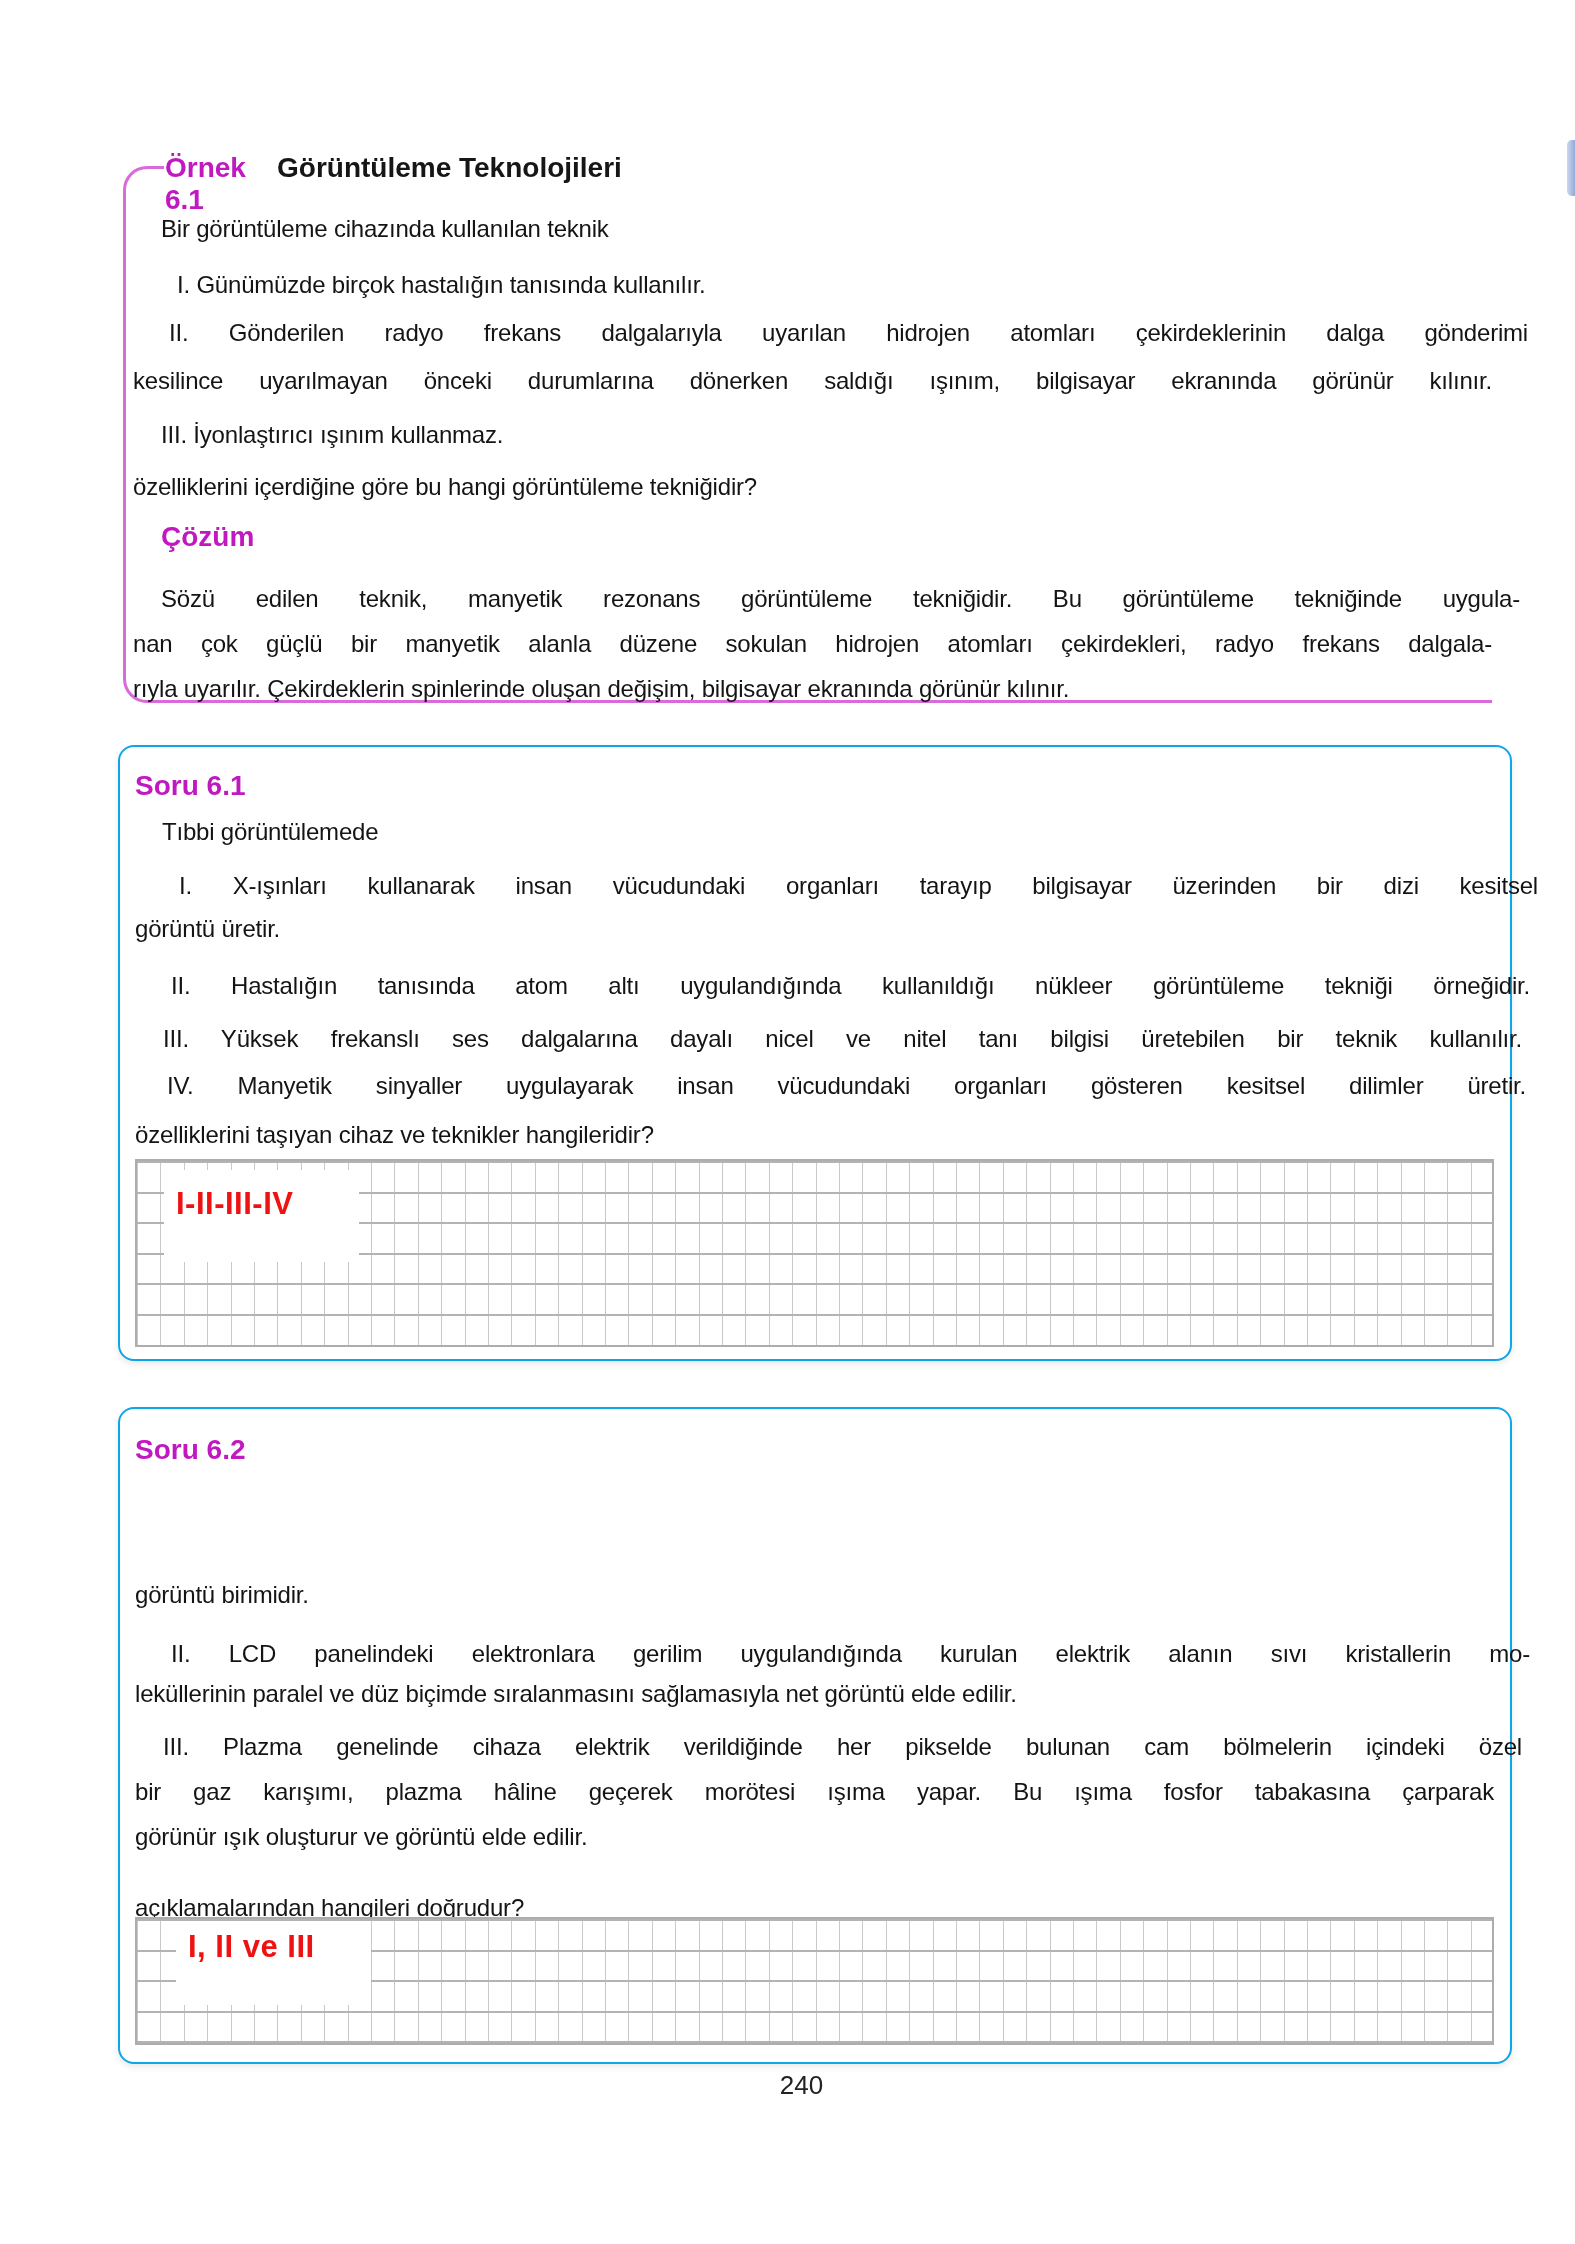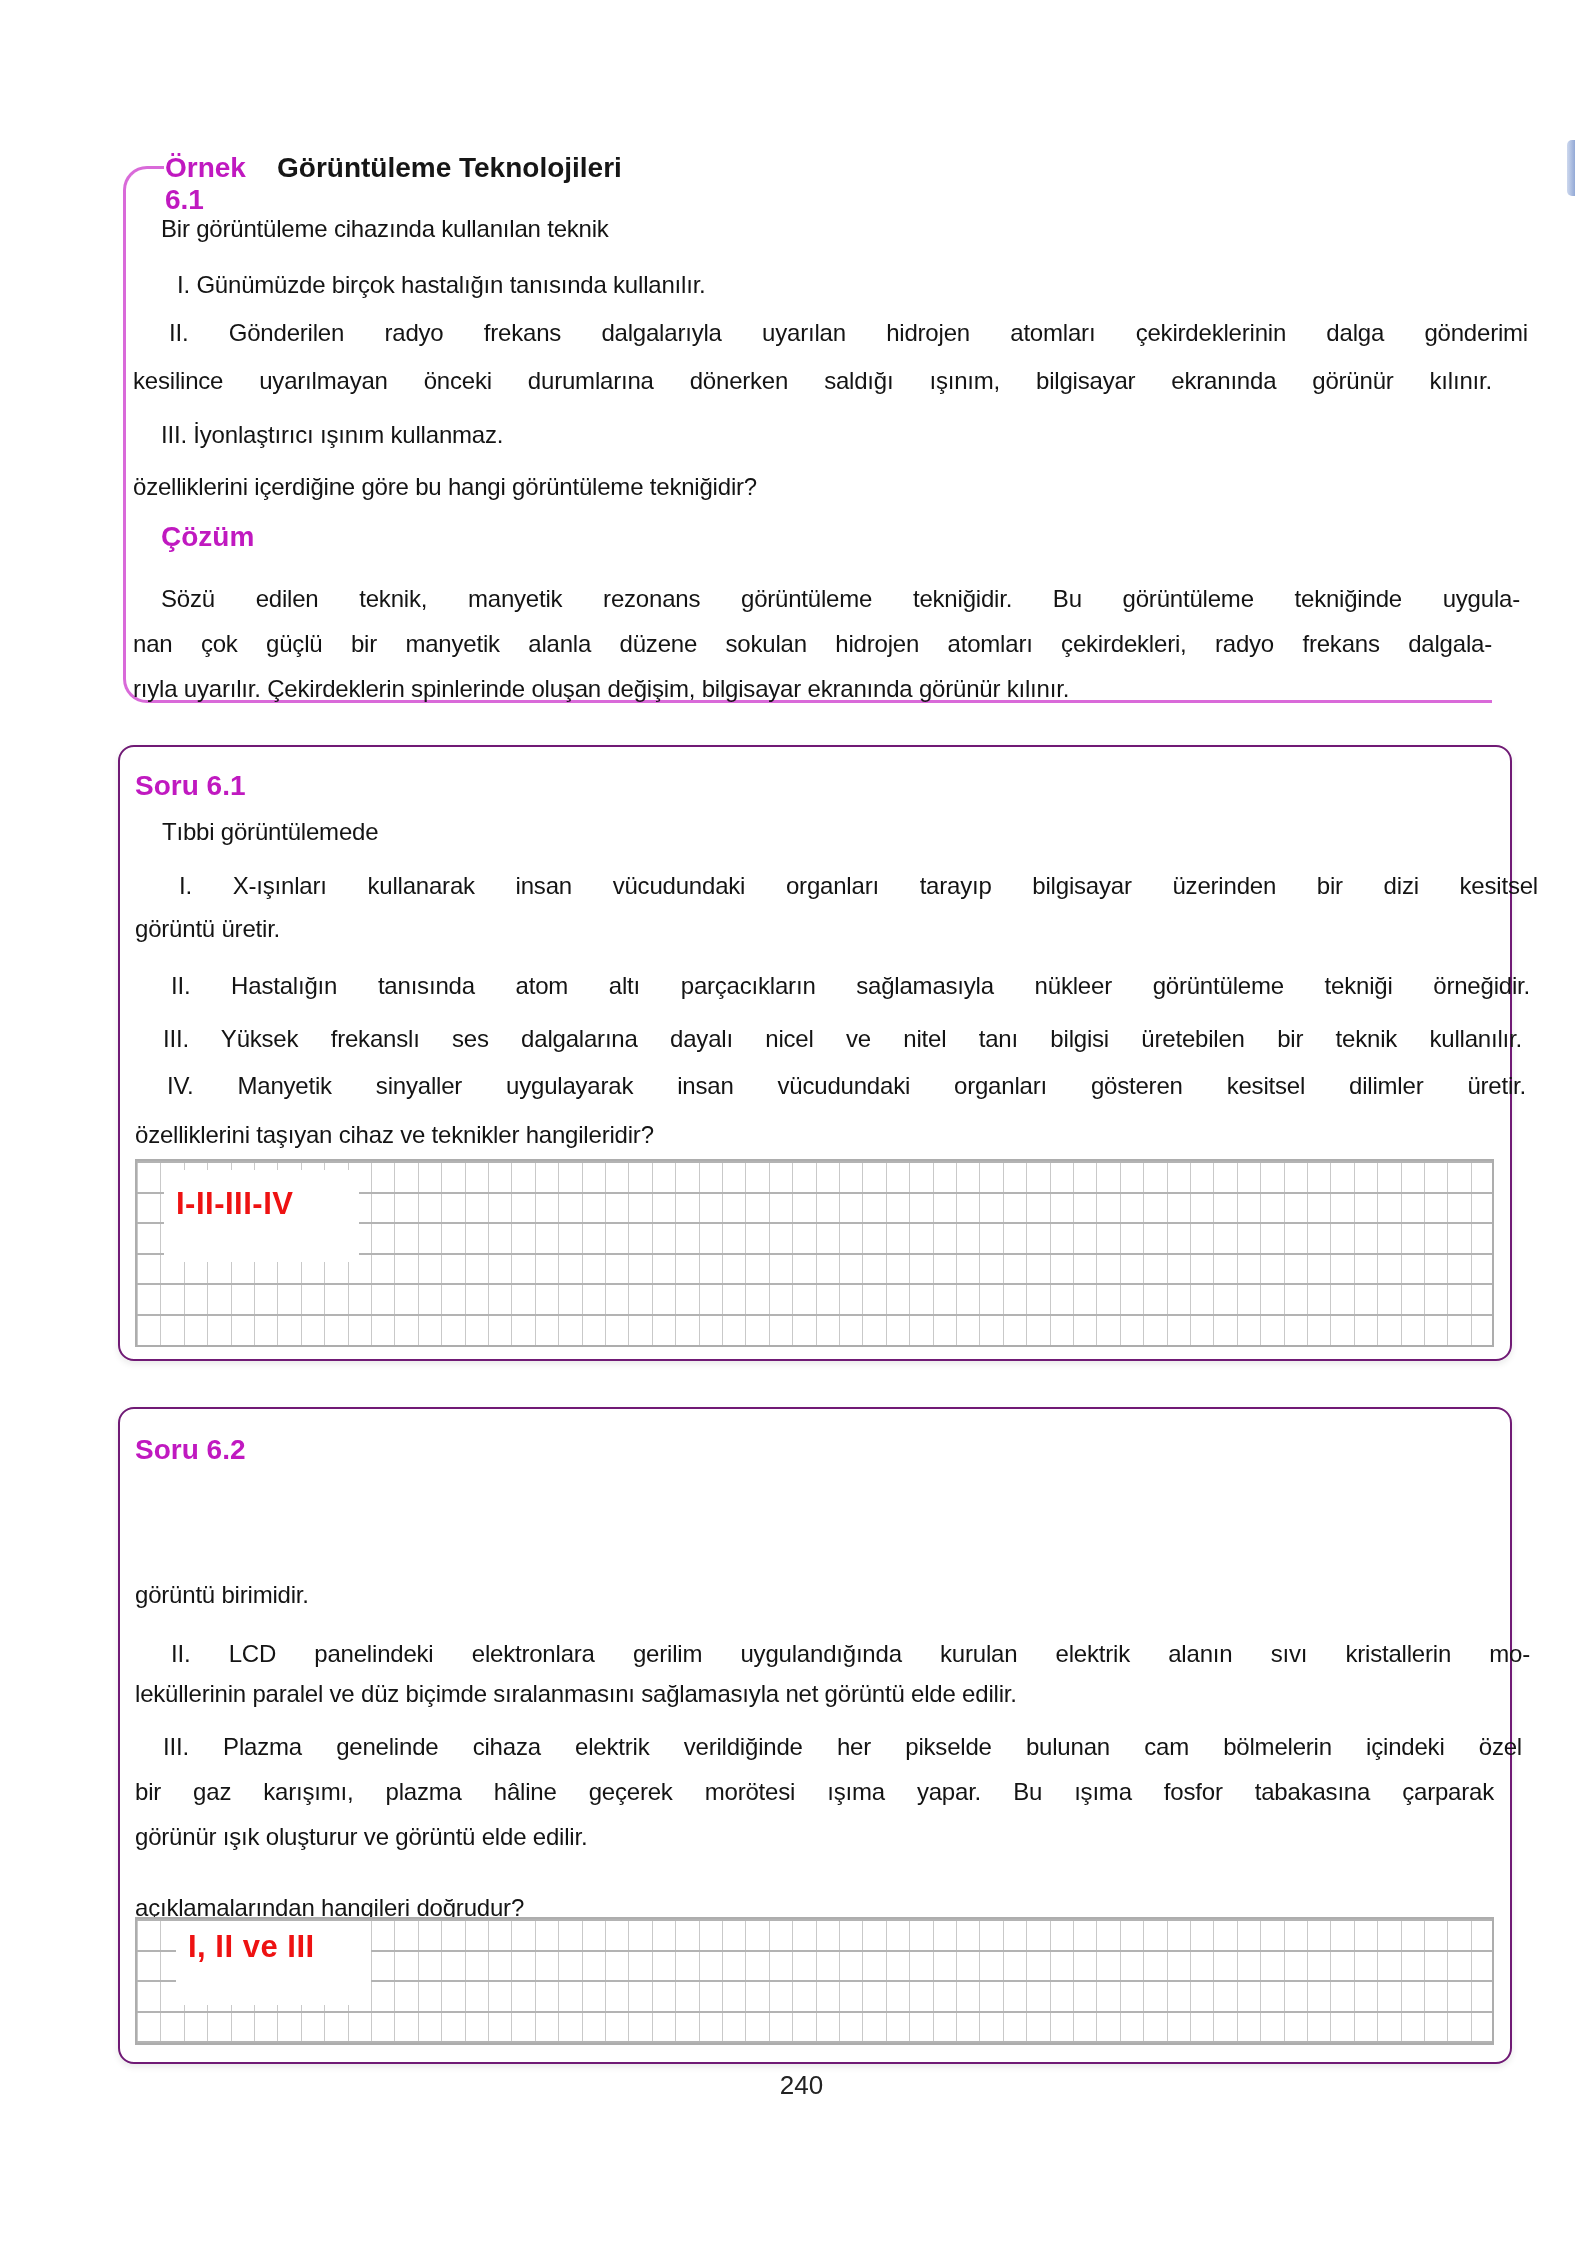--- a/index.html
+++ b/index.html
@@ -44,21 +44,21 @@
     border-left:3px solid #d96ad9;border-bottom:3px solid #d96ad9;
     border-bottom-left-radius:24px;
   }
   .example-title-row{position:absolute;left:0;top:0;height:36px;}
   .example-label{position:absolute;left:32px;top:2px;}
   .example-title{position:absolute;left:144px;top:2px;font-weight:bold;font-size:28px;color:#161616;white-space:nowrap;}
   
   .card{
     position:absolute;left:118px;width:1390px;
     background:#fff;
-    border:2px solid #701a75;
+    border:2px solid #0ea5e9;
     border-radius:16px;
     box-shadow:0 3px 7px rgba(0,0,0,0.09);
   }
   .card .tline{left:15px;}
   .card-label{position:absolute;left:42px;}
   
   .grid{
     position:absolute;left:15px;width:1355px;
     border:2px solid #adadad;
     background-color:#fff;
@@ -121,21 +121,21 @@
     <div class="tline indp just" style="top:432px;">Sözü edilen teknik, manyetik rezonans görüntüleme tekniğidir. Bu görüntüleme tekniğinde uygula-</div>
     <div class="tline just" style="top:477px;">nan çok güçlü bir manyetik alanla düzene sokulan hidrojen atomları çekirdekleri, radyo frekans dalgala-</div>
     <div class="tline" style="top:522px;">rıyla uyarılır. Çekirdeklerin spinlerinde oluşan değişim, bilgisayar ekranında görünür kılınır.</div>
   </div>
 
   <div class="card" style="top:745px;height:612px;">
     <div class="tline heading magenta card-label" style="top:22px;">Soru 6.1</div>
     <div class="tline" style="top:68px;left:42px;">Tıbbi görüntülemede</div>
     <div class="tline ind1 just" style="top:122px;">I. X-ışınları kullanarak insan vücudundaki organları tarayıp bilgisayar üzerinden bir dizi kesitsel</div>
     <div class="tline" style="top:165px;">görüntü üretir.</div>
-    <div class="tline ind2 just" style="top:222px;">II. Hastalığın tanısında atom altı parçacıkların sağlamasıyla nükleer görüntüleme tekniği örneğidir.</div>
+    <div class="tline ind2 just" style="top:222px;">II. Hastalığın tanısında atom altı uygulandığında kullanıldığı nükleer görüntüleme tekniği örneğidir.</div>
     <div class="tline ind3 just" style="top:275px;">III. Yüksek frekanslı ses dalgalarına dayalı nicel ve nitel tanı bilgisi üretebilen bir teknik kullanılır.</div>
     <div class="tline ind4 just" style="top:322px;">IV. Manyetik sinyaller uygulayarak insan vücudundaki organları gösteren kesitsel dilimler üretir.</div>
     <div class="tline" style="top:371px;">özelliklerini taşıyan cihaz ve teknikler hangileridir?</div>
 
     <div class="grid" style="top:412px;height:184px;">
       <div class="answer-patch" style="left:27px;top:9px;width:195px;height:92px;">
         <div class="answer-text" style="left:12px;top:16px;">I-II-III-IV</div>
       </div>
     </div>
   </div>

